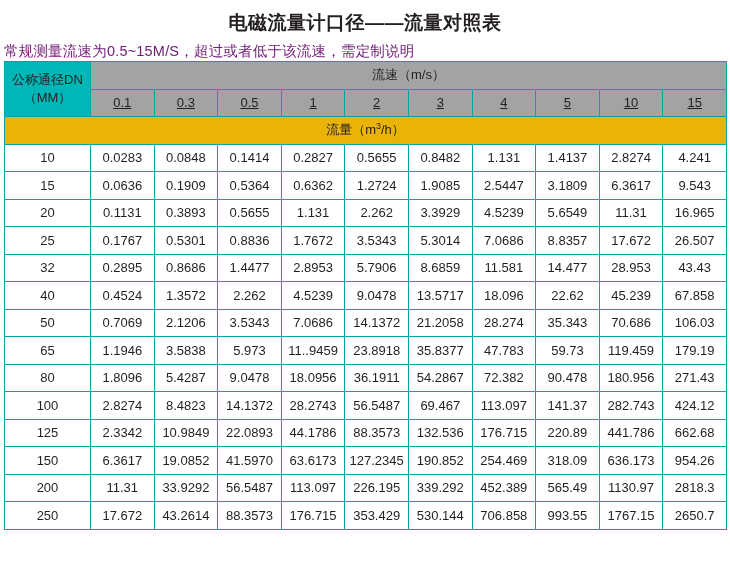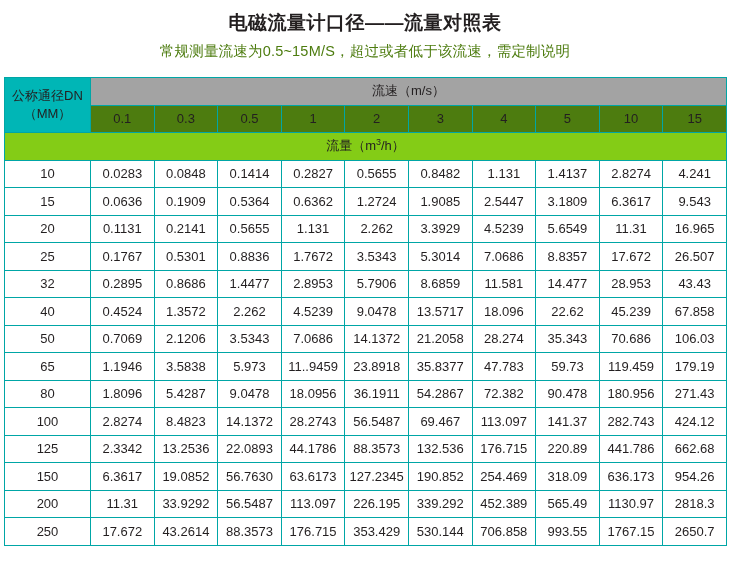--- a/index.html
+++ b/index.html
@@ -22,29 +22,29 @@
   .title {
     text-align: center;
     font-size: 19px;
     font-weight: bold;
     color: #231f20;
     letter-spacing: 0.5px;
     margin-top: 10px;
     margin-bottom: 6px;
   }
   .subtitle {
-    text-align: center;
+    text-align: left;
     font-size: 14.5px;
-    color: #4d7c0f;
+    color: #701a75;
     letter-spacing: 0.2px;
   }
   table.flowtable {
     border-collapse: collapse;
     width: 722px;
-    margin: 16px auto;
+    margin: 0 auto;
     table-layout: fixed;
   }
   table.flowtable td, table.flowtable th {
     border: 1px solid #00a6a6;
     text-align: center;
     vertical-align: middle;
     font-size: 13px;
     color: #231f20;
     padding: 0;
     height: 26.5px;
@@ -61,27 +61,28 @@
     background: #00b6b6;
     color: #ffffff;
     font-weight: bold;
     font-size: 13px;
     line-height: 1.35;
   }
   .hdr-speed {
     font-size: 14px;
   }
   .hdr-sub {
-    background: #4d7c0f;
+    background: #a3a3a3;
     color: #ffffff;
     font-weight: bold;
     font-size: 13.5px;
+    text-decoration: underline;
   }
   .hdr-flow {
-    background: #84cc16;
+    background: #eab308;
     color: #ffffff;
     font-weight: bold;
     font-size: 14px;
   }
   td.dncell {
     font-size: 13px;
   }
   .sup {
     font-size: 9px;
     vertical-align: super;
@@ -158,21 +159,21 @@
           <td>1.2724</td>
           <td>1.9085</td>
           <td>2.5447</td>
           <td>3.1809</td>
           <td>6.3617</td>
           <td>9.543</td>
         </tr>
         <tr>
           <td class="dncell">20</td>
           <td>0.1131</td>
-          <td>0.2141</td>
+          <td>0.3893</td>
           <td>0.5655</td>
           <td>1.131</td>
           <td>2.262</td>
           <td>3.3929</td>
           <td>4.5239</td>
           <td>5.6549</td>
           <td>11.31</td>
           <td>16.965</td>
         </tr>
         <tr>
@@ -262,35 +263,35 @@
           <td>56.5487</td>
           <td>69.467</td>
           <td>113.097</td>
           <td>141.37</td>
           <td>282.743</td>
           <td>424.12</td>
         </tr>
         <tr>
           <td class="dncell">125</td>
           <td>2.3342</td>
-          <td>13.2536</td>
+          <td>10.9849</td>
           <td>22.0893</td>
           <td>44.1786</td>
           <td>88.3573</td>
           <td>132.536</td>
           <td>176.715</td>
           <td>220.89</td>
           <td>441.786</td>
           <td>662.68</td>
         </tr>
         <tr>
           <td class="dncell">150</td>
           <td>6.3617</td>
           <td>19.0852</td>
-          <td>56.7630</td>
+          <td>41.5970</td>
           <td>63.6173</td>
           <td>127.2345</td>
           <td>190.852</td>
           <td>254.469</td>
           <td>318.09</td>
           <td>636.173</td>
           <td>954.26</td>
         </tr>
         <tr>
           <td class="dncell">200</td>

